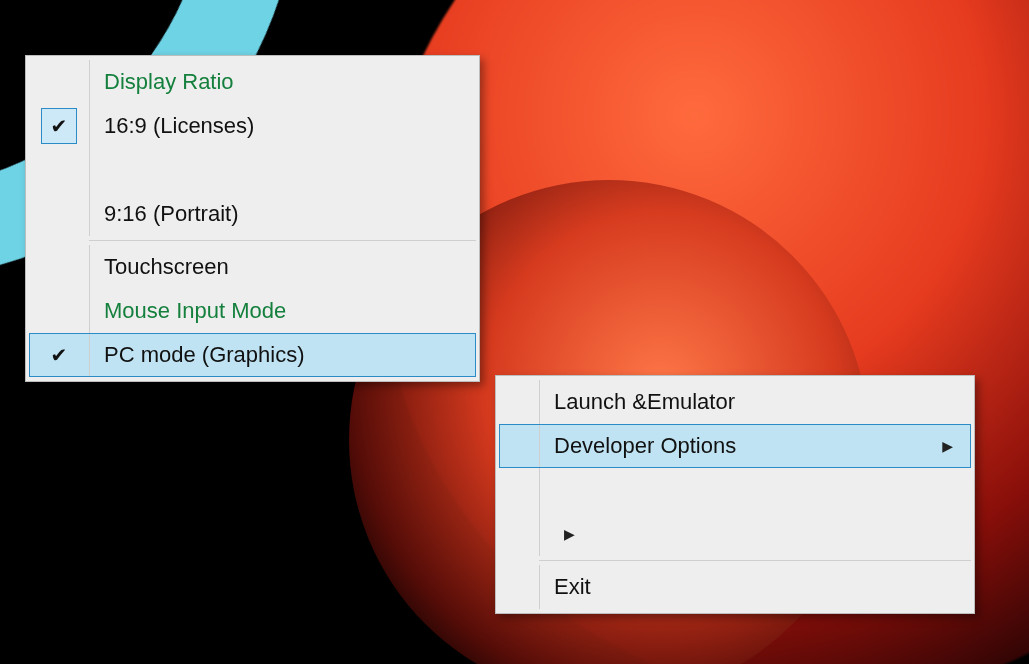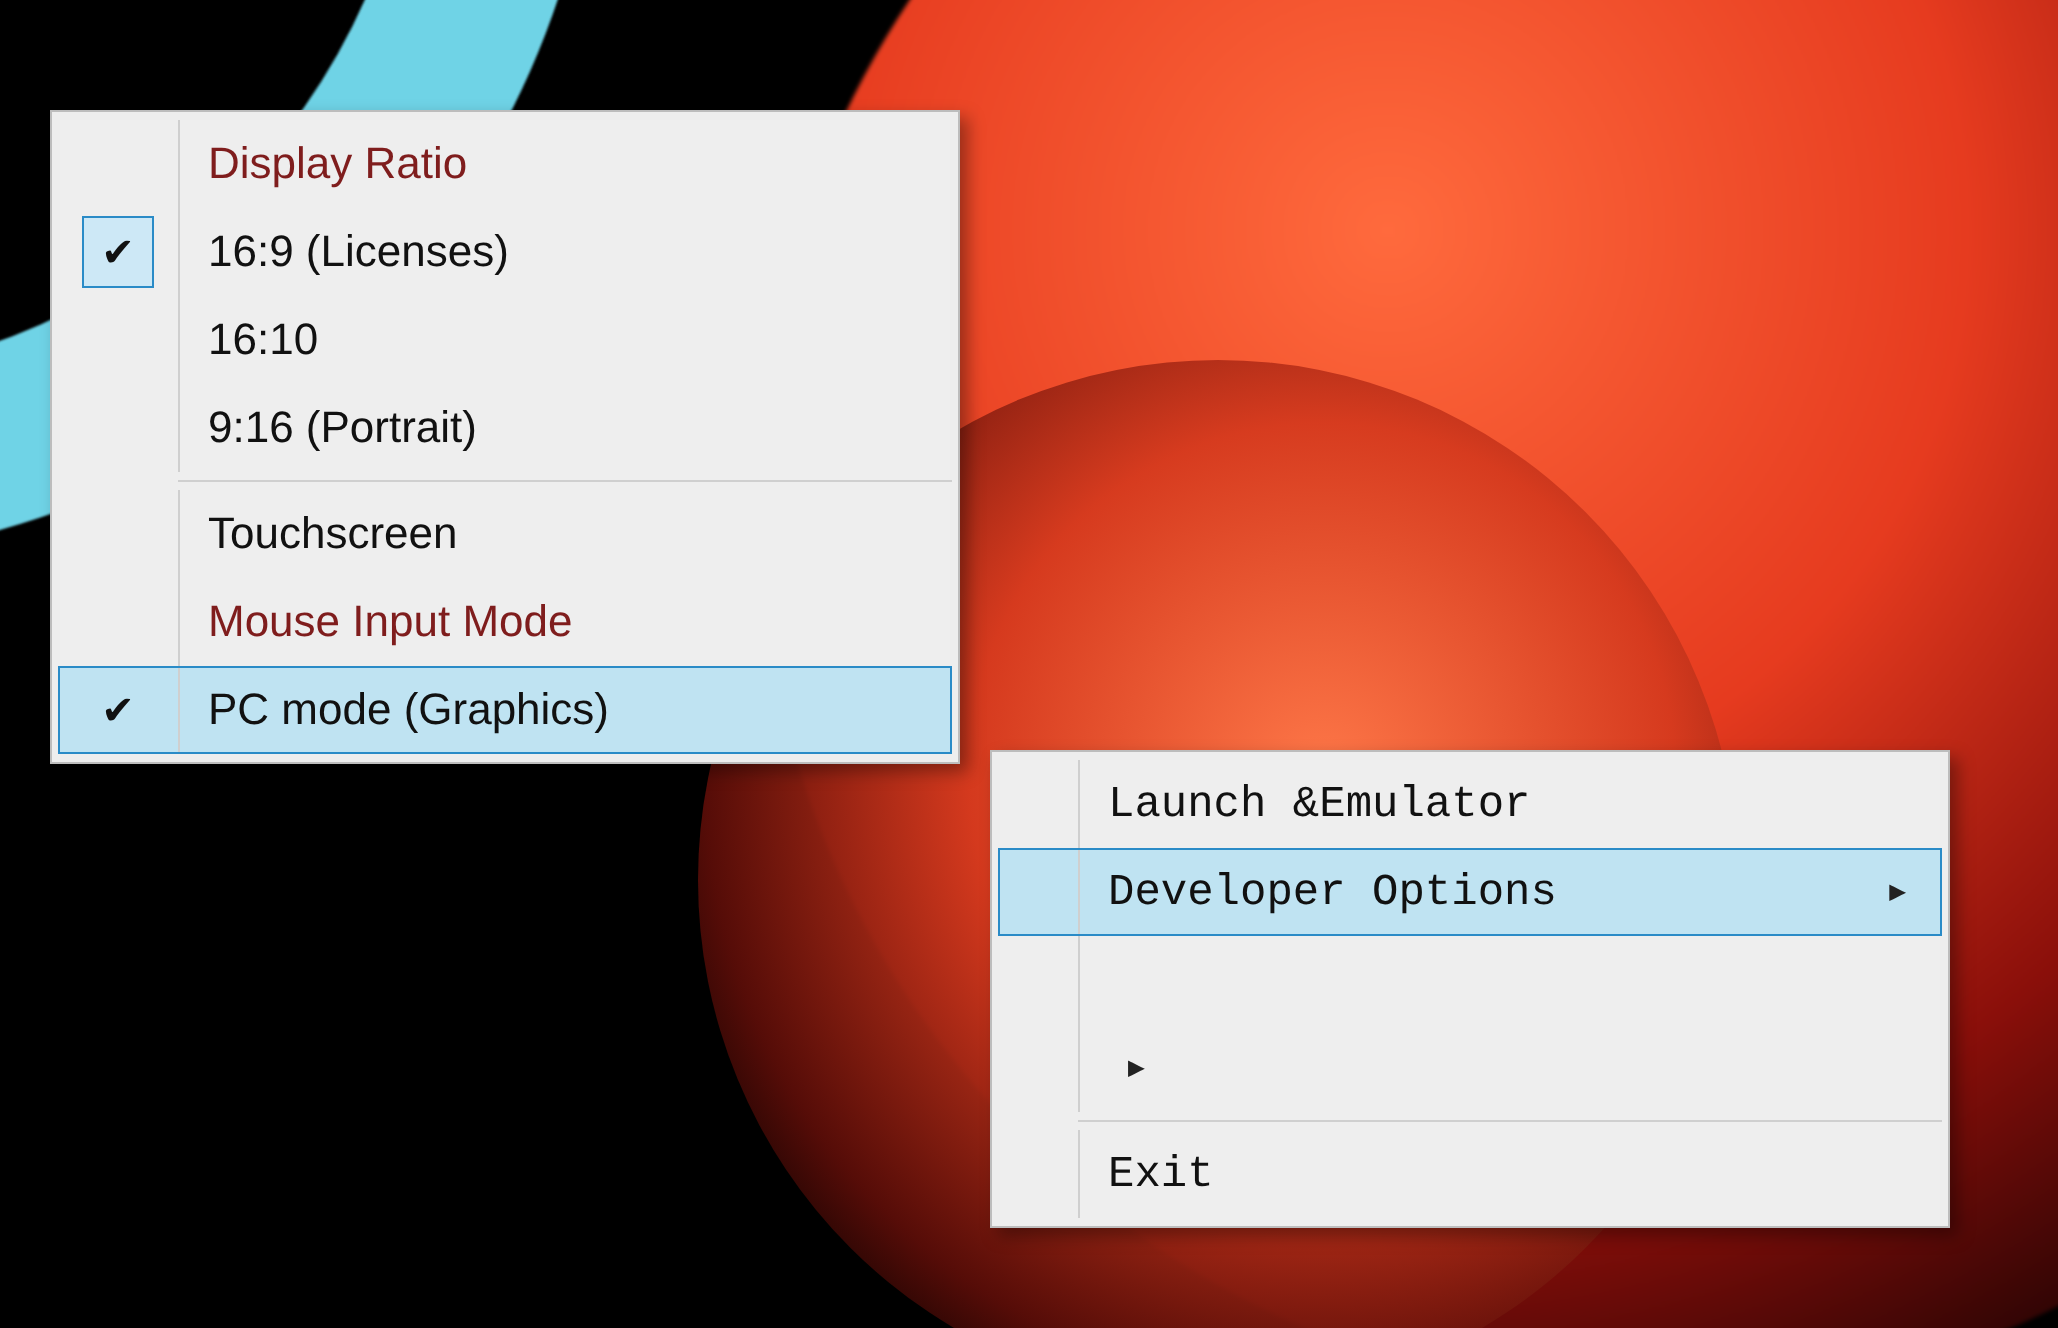--- a/index.html
+++ b/index.html
@@ -61,21 +61,21 @@
   }
   .menu .vline {
     border-left: 1px solid #cfcfcf;
     align-self: stretch;
   }
   .menu .label {
     padding-left: 14px;
     flex: 1;
     white-space: nowrap;
   }
-  .menu .header .label { color: #7f1d1d; }
+  .menu .header .label { color: #15803d; }
   .menu .sep {
     height: 1px;
     background: #cfcfcf;
     margin-left: 60px;
     margin-top: 4px;
     margin-bottom: 4px;
   }
   .menu .arrow {
     margin-left: 24px;
     font-size: 14px;
@@ -93,21 +93,21 @@
     border-color: #2a8bc7;
   }
   .menu .row.highlight {
     background: #bfe3f2;
     outline: 1px solid #2a8bc7;
     outline-offset: -1px;
   }
 
   
   #submenu { top: 55px; left: 25px; width: 455px; }
-  #mainmenu { top: 375px; left: 495px; width: 480px; font-family: Liberation Mono, monospace; }
+  #mainmenu { top: 375px; left: 495px; width: 480px; }
   #mainmenu .gutter { width: 40px; }
   #mainmenu .sep { margin-left: 40px; }
 </style>
 </head>
 <body>
 
 <div class="bg">
   <div class="blob-red"></div>
   <div class="blob-red2"></div>
   <div class="arc-cyan"></div>
@@ -122,21 +122,20 @@
   <div class="row">
     <div class="gutter">
         <span class="check boxed">✔</span>
       </div>
       <div class="vline"></div>
     <span class="label">16:9 (Licenses)</span>
   </div>
   <div class="row">
     <div class="gutter"></div>
       <div class="vline"></div>
-    <span class="label">16:10</span>
   </div>
   <div class="row">
     <div class="gutter"></div>
       <div class="vline"></div>
     <span class="label">9:16 (Portrait)</span>
   </div>
   <div class="sep"></div>
   <div class="row">
     <div class="gutter"></div>
       <div class="vline"></div>

